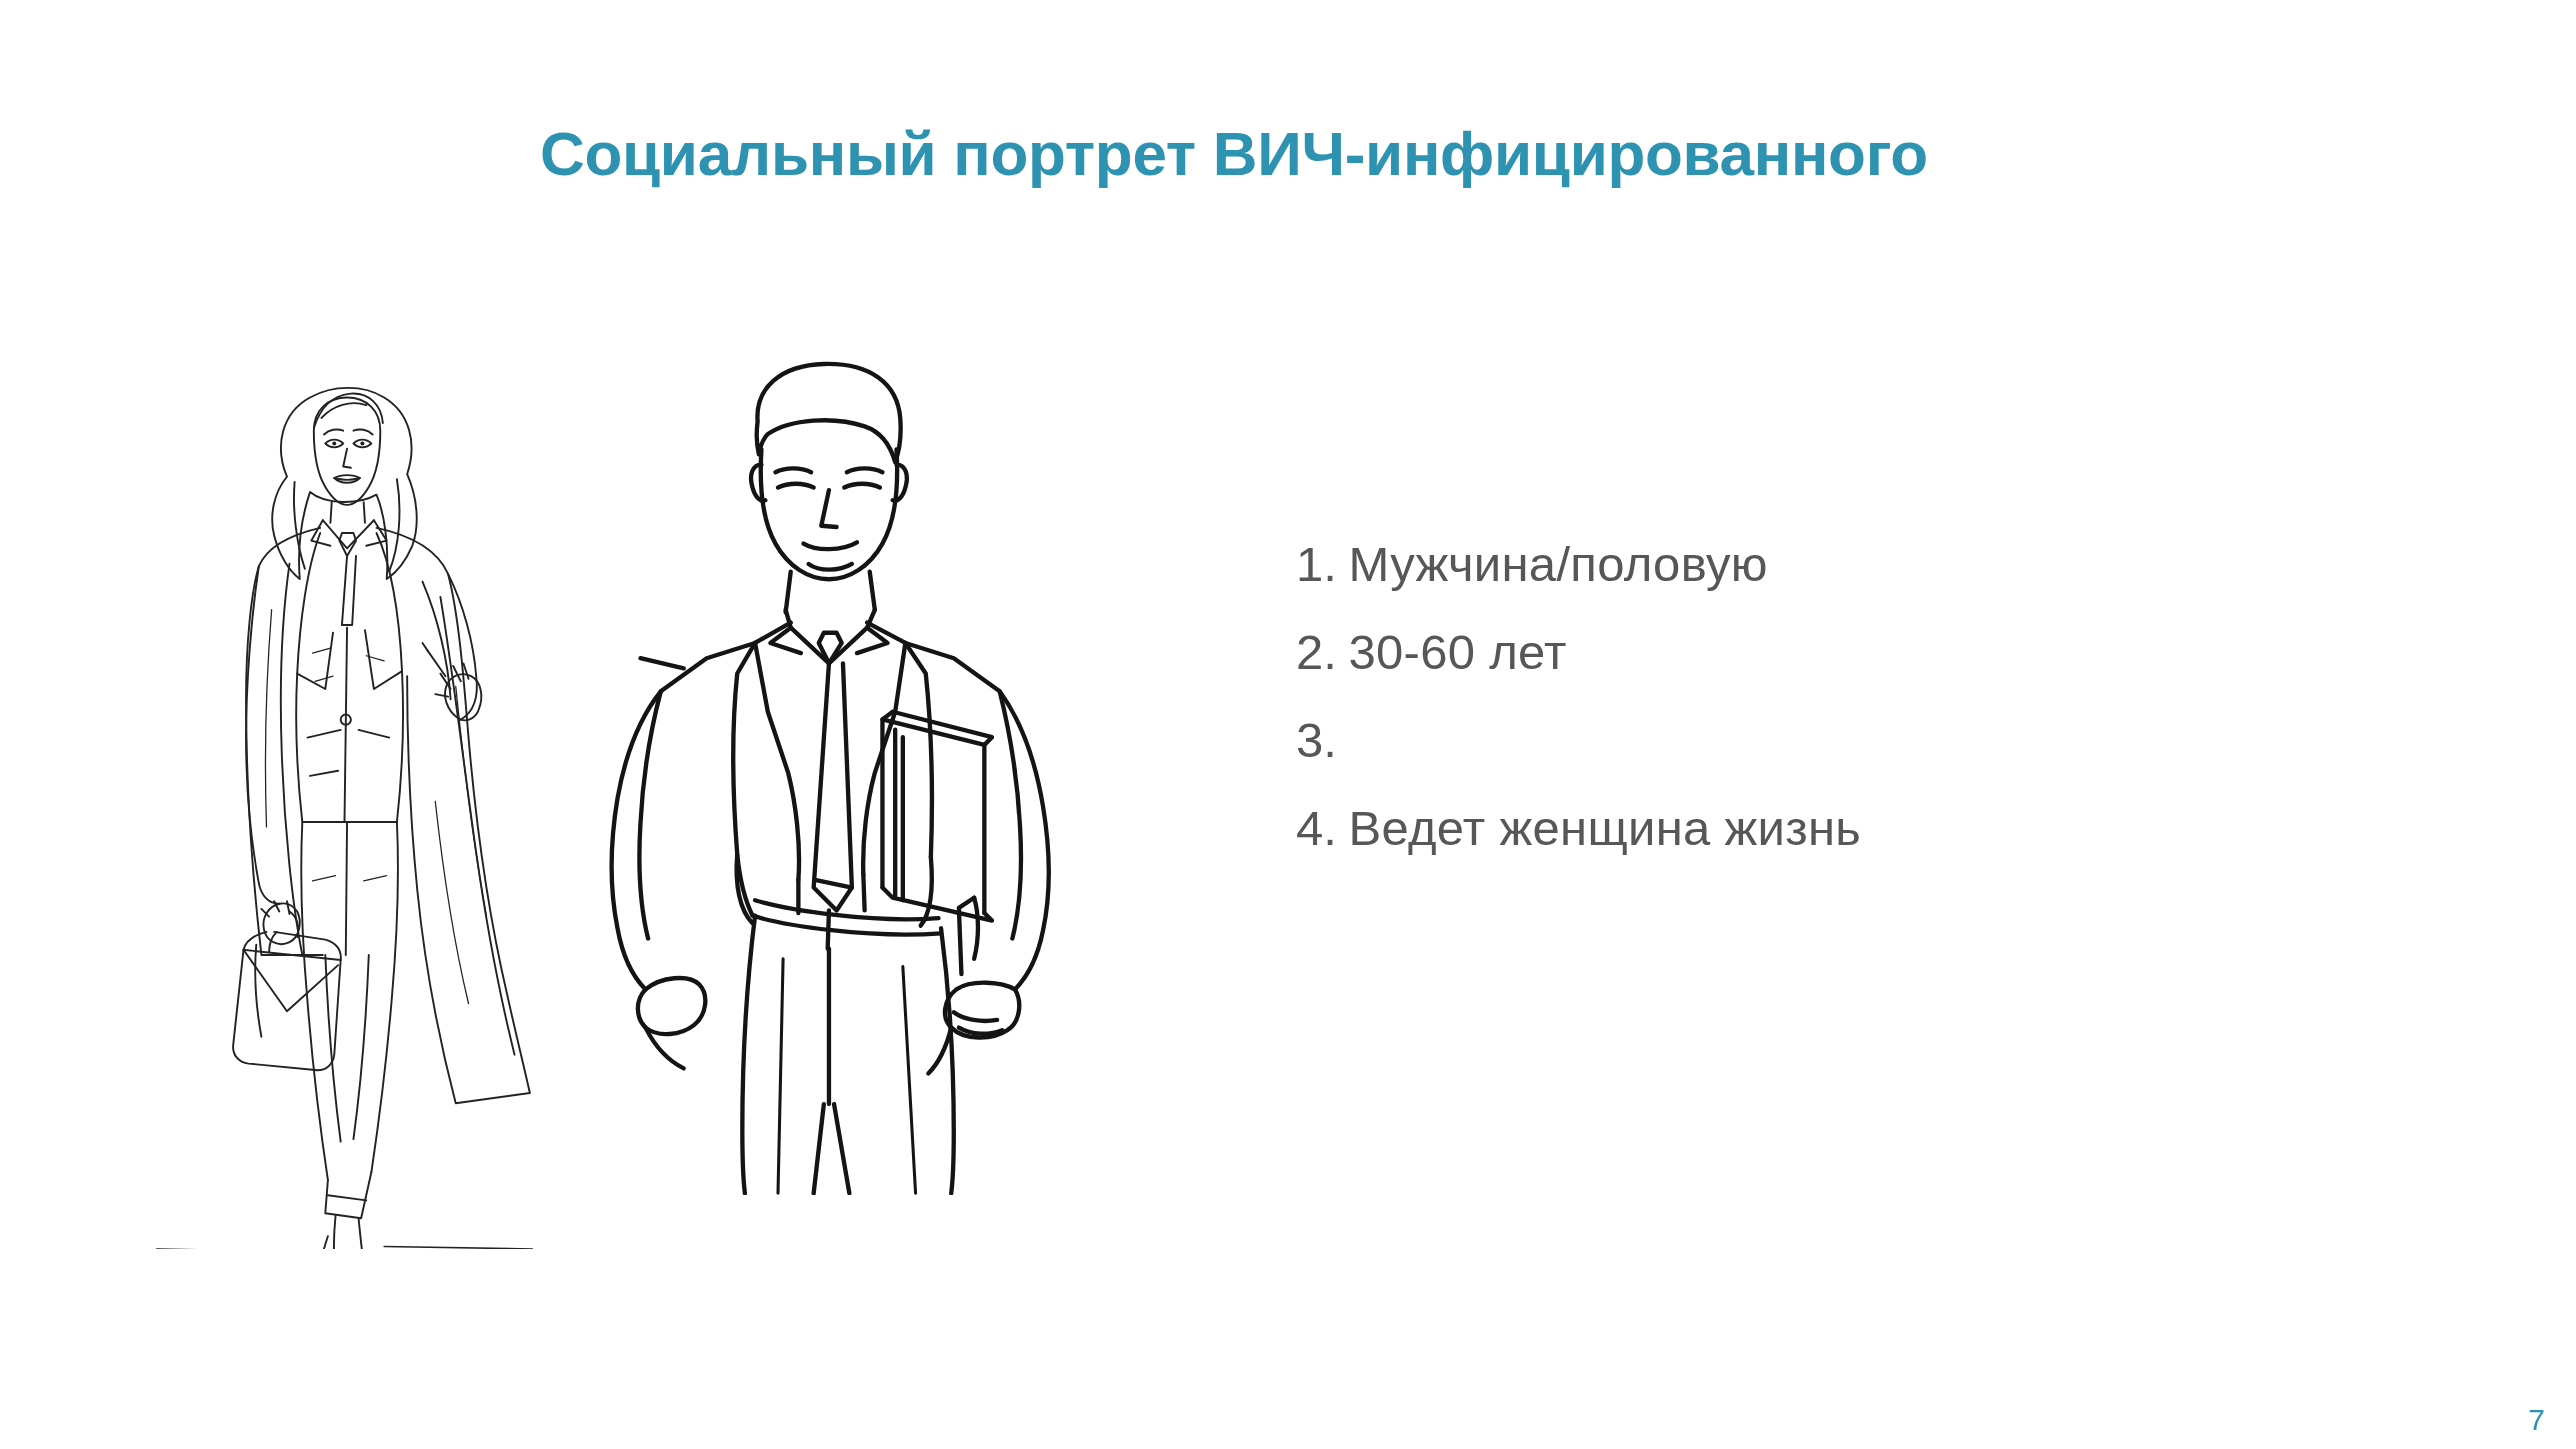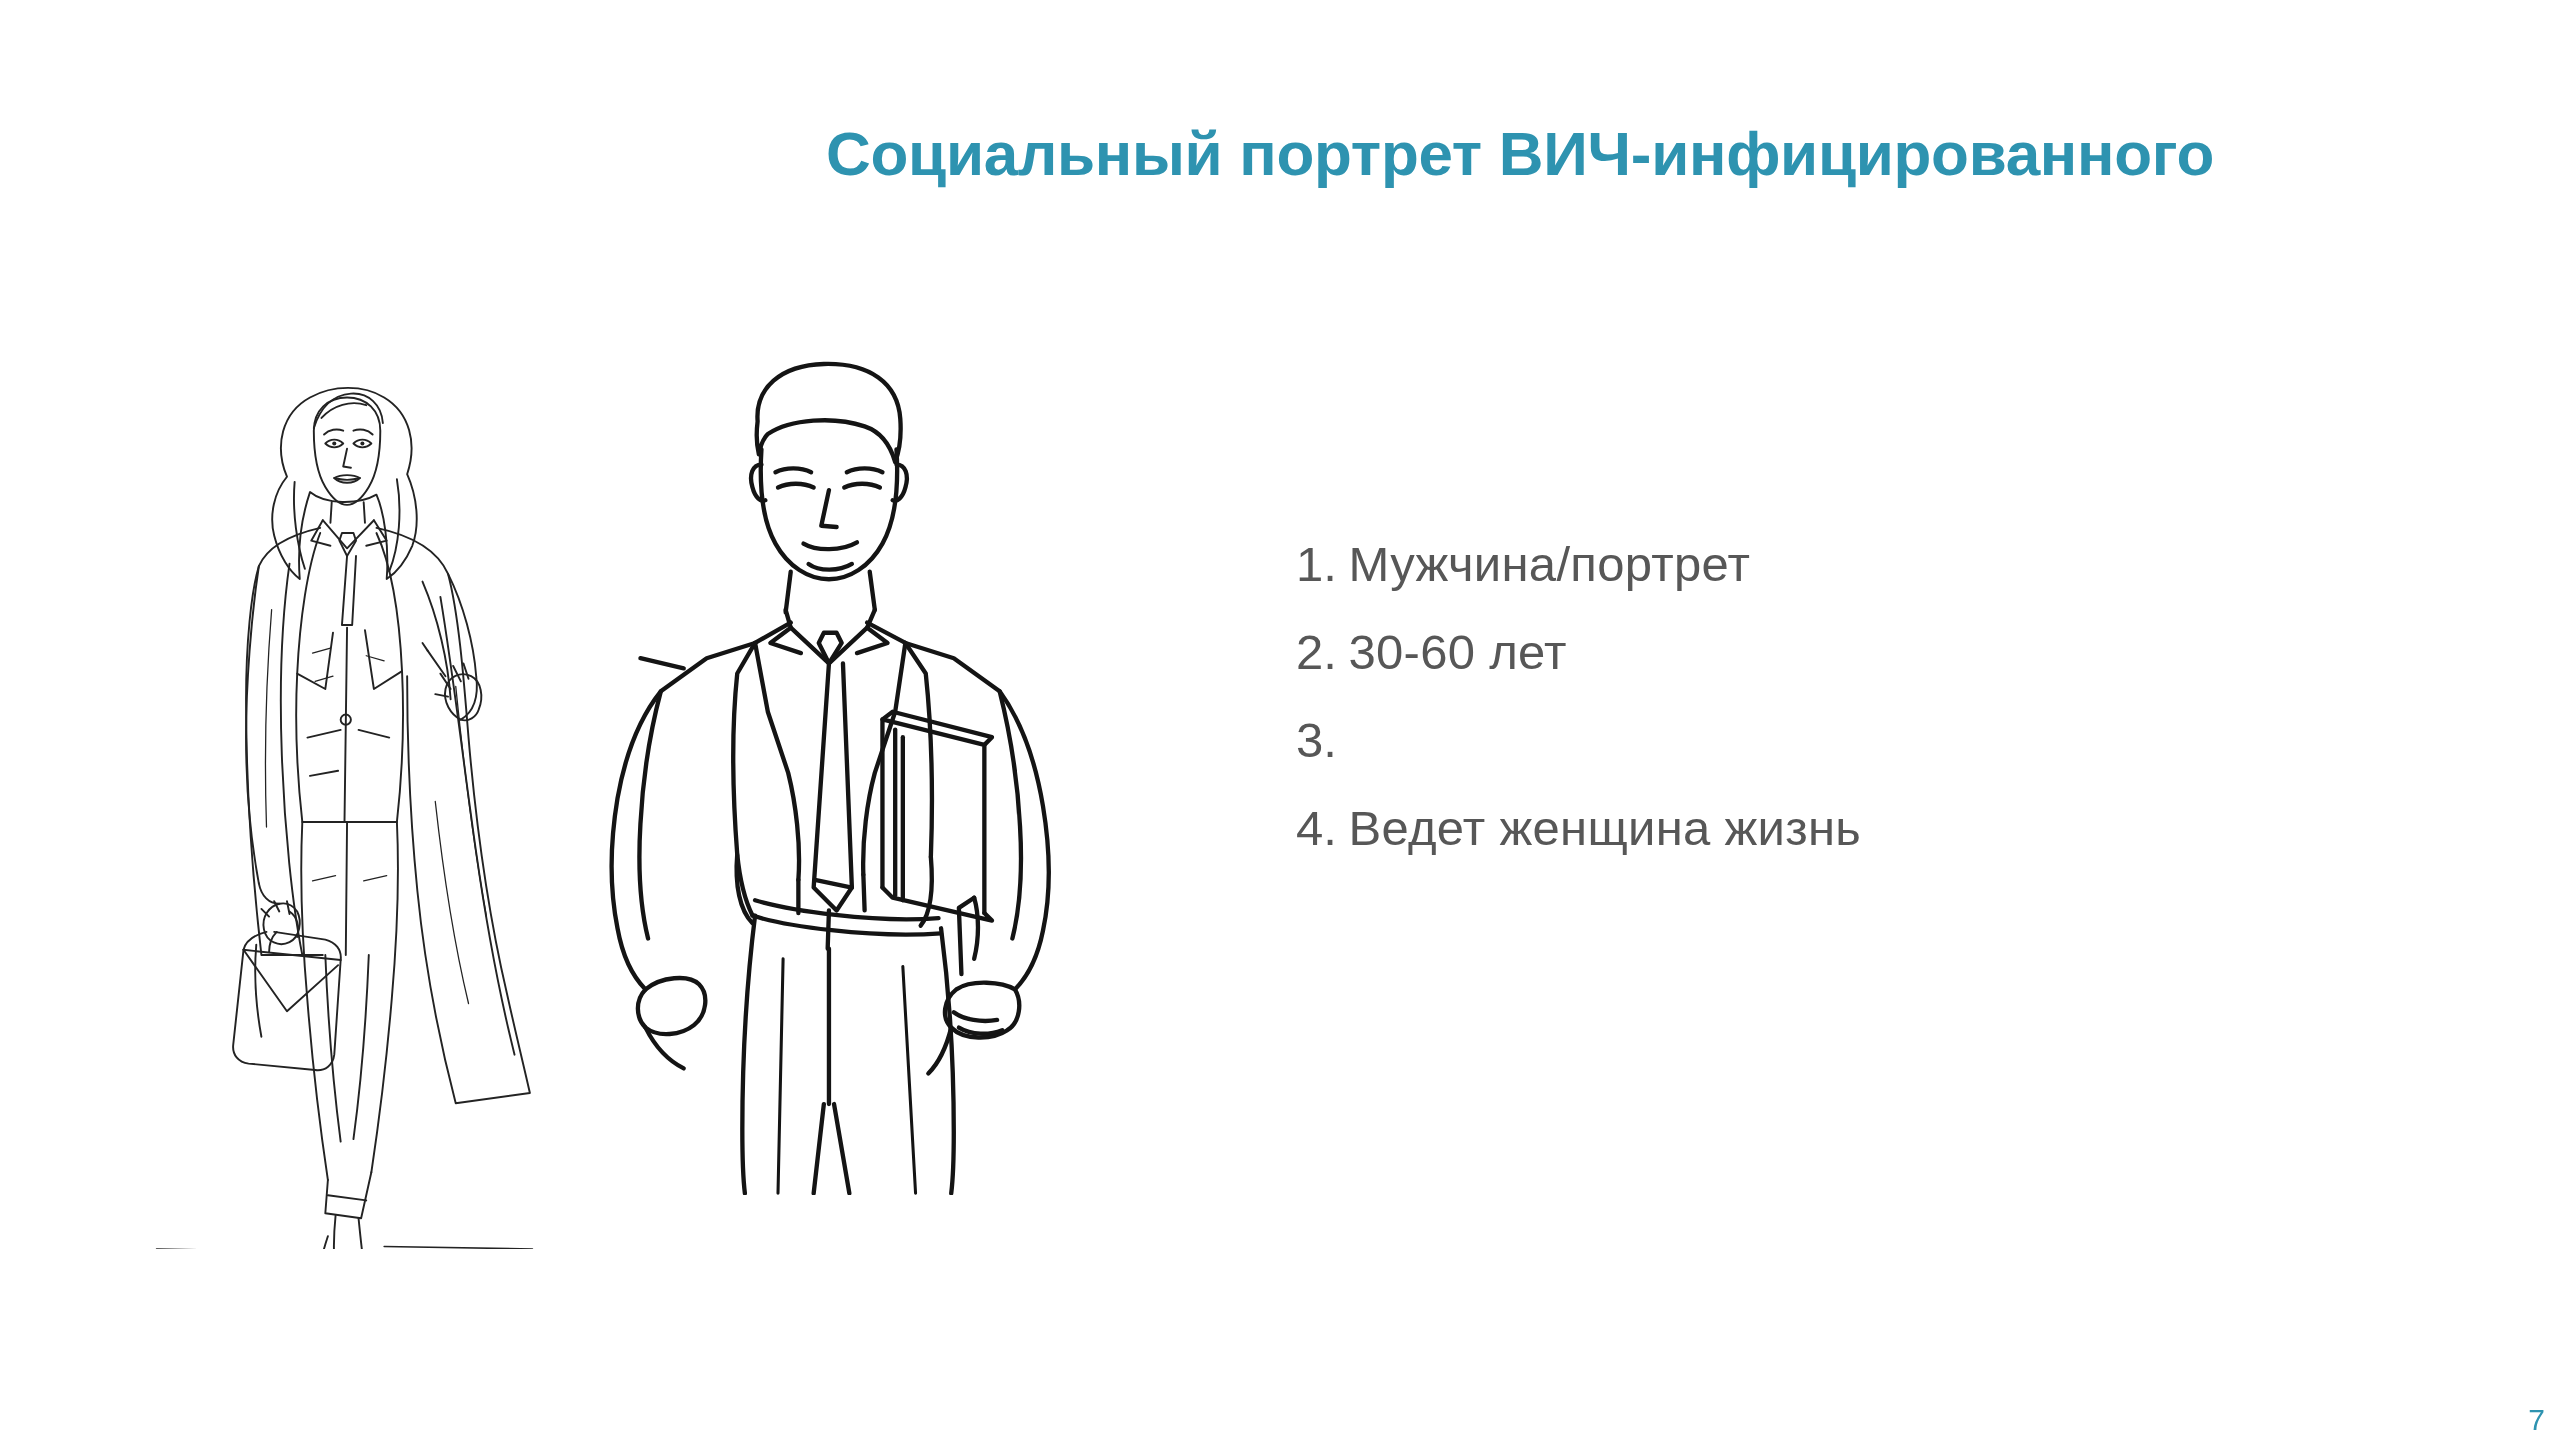--- a/index.html
+++ b/index.html
@@ -14,21 +14,20 @@
     position: relative;
     overflow: hidden;
     font-family: "Liberation Sans", sans-serif;
     -webkit-font-smoothing: antialiased;
   }
 
   .slide {
     position: absolute;
     inset: 0;
     background: #ffffff;
-    text-align: right;
   }
 
   
   .slide-title {
     position: absolute;
     left: 540px;
     top: 118px;
     width: 1674px;
     font-size: 62px;
     line-height: 1.16;
@@ -354,21 +353,21 @@
         <path d="M288 406 C290 430 288 450 280 460"></path>
         <path d="M64 540 C72 556 82 566 94 572"></path>
         <path d="M304 540 C300 556 294 568 286 576"></path>
       </svg>
     </div>
   </div>
 
   <div class="bullets">
     <div class="bullet-row">
       <span class="bullet-num">1.</span>
-      <span class="bullet-text">Мужчина/портрет</span>
+      <span class="bullet-text">Мужчина/половую</span>
     </div>
     <div class="bullet-row">
       <span class="bullet-num">2.</span>
       <span class="bullet-text">30-60 лет</span>
     </div>
     <div class="bullet-row">
       <span class="bullet-num">3.</span>
     </div>
     <div class="bullet-row">
       <span class="bullet-num">4.</span>

